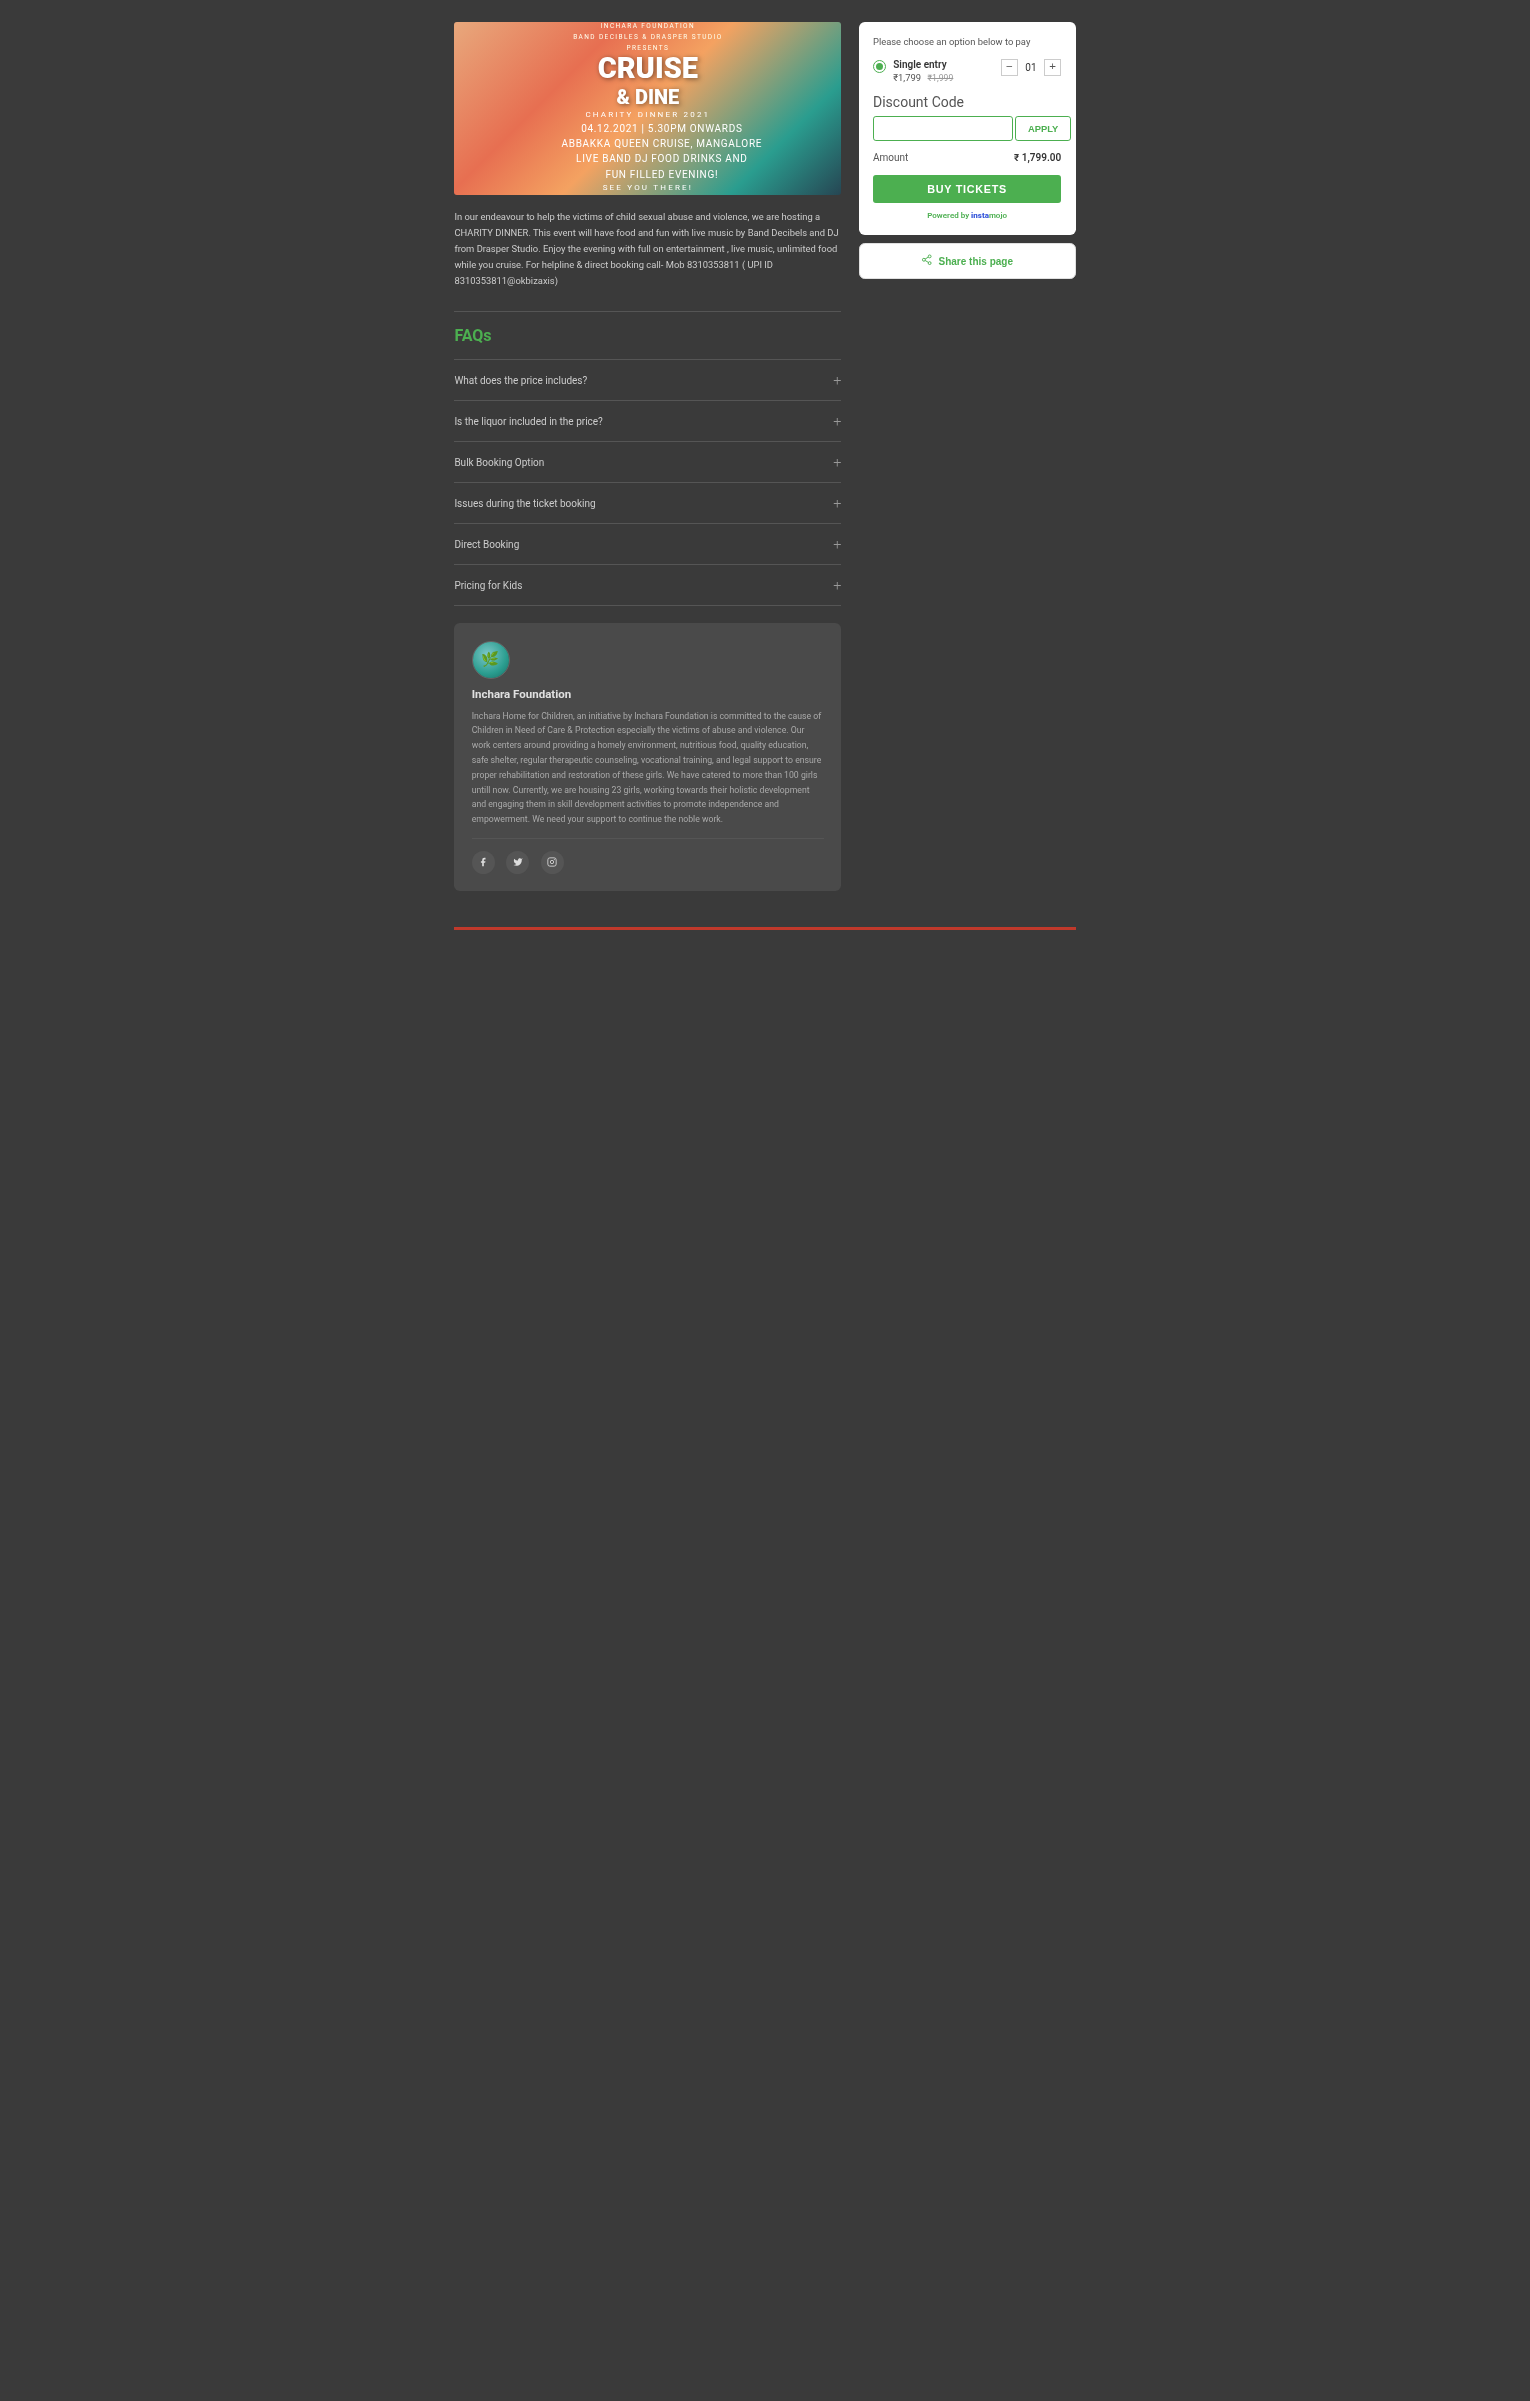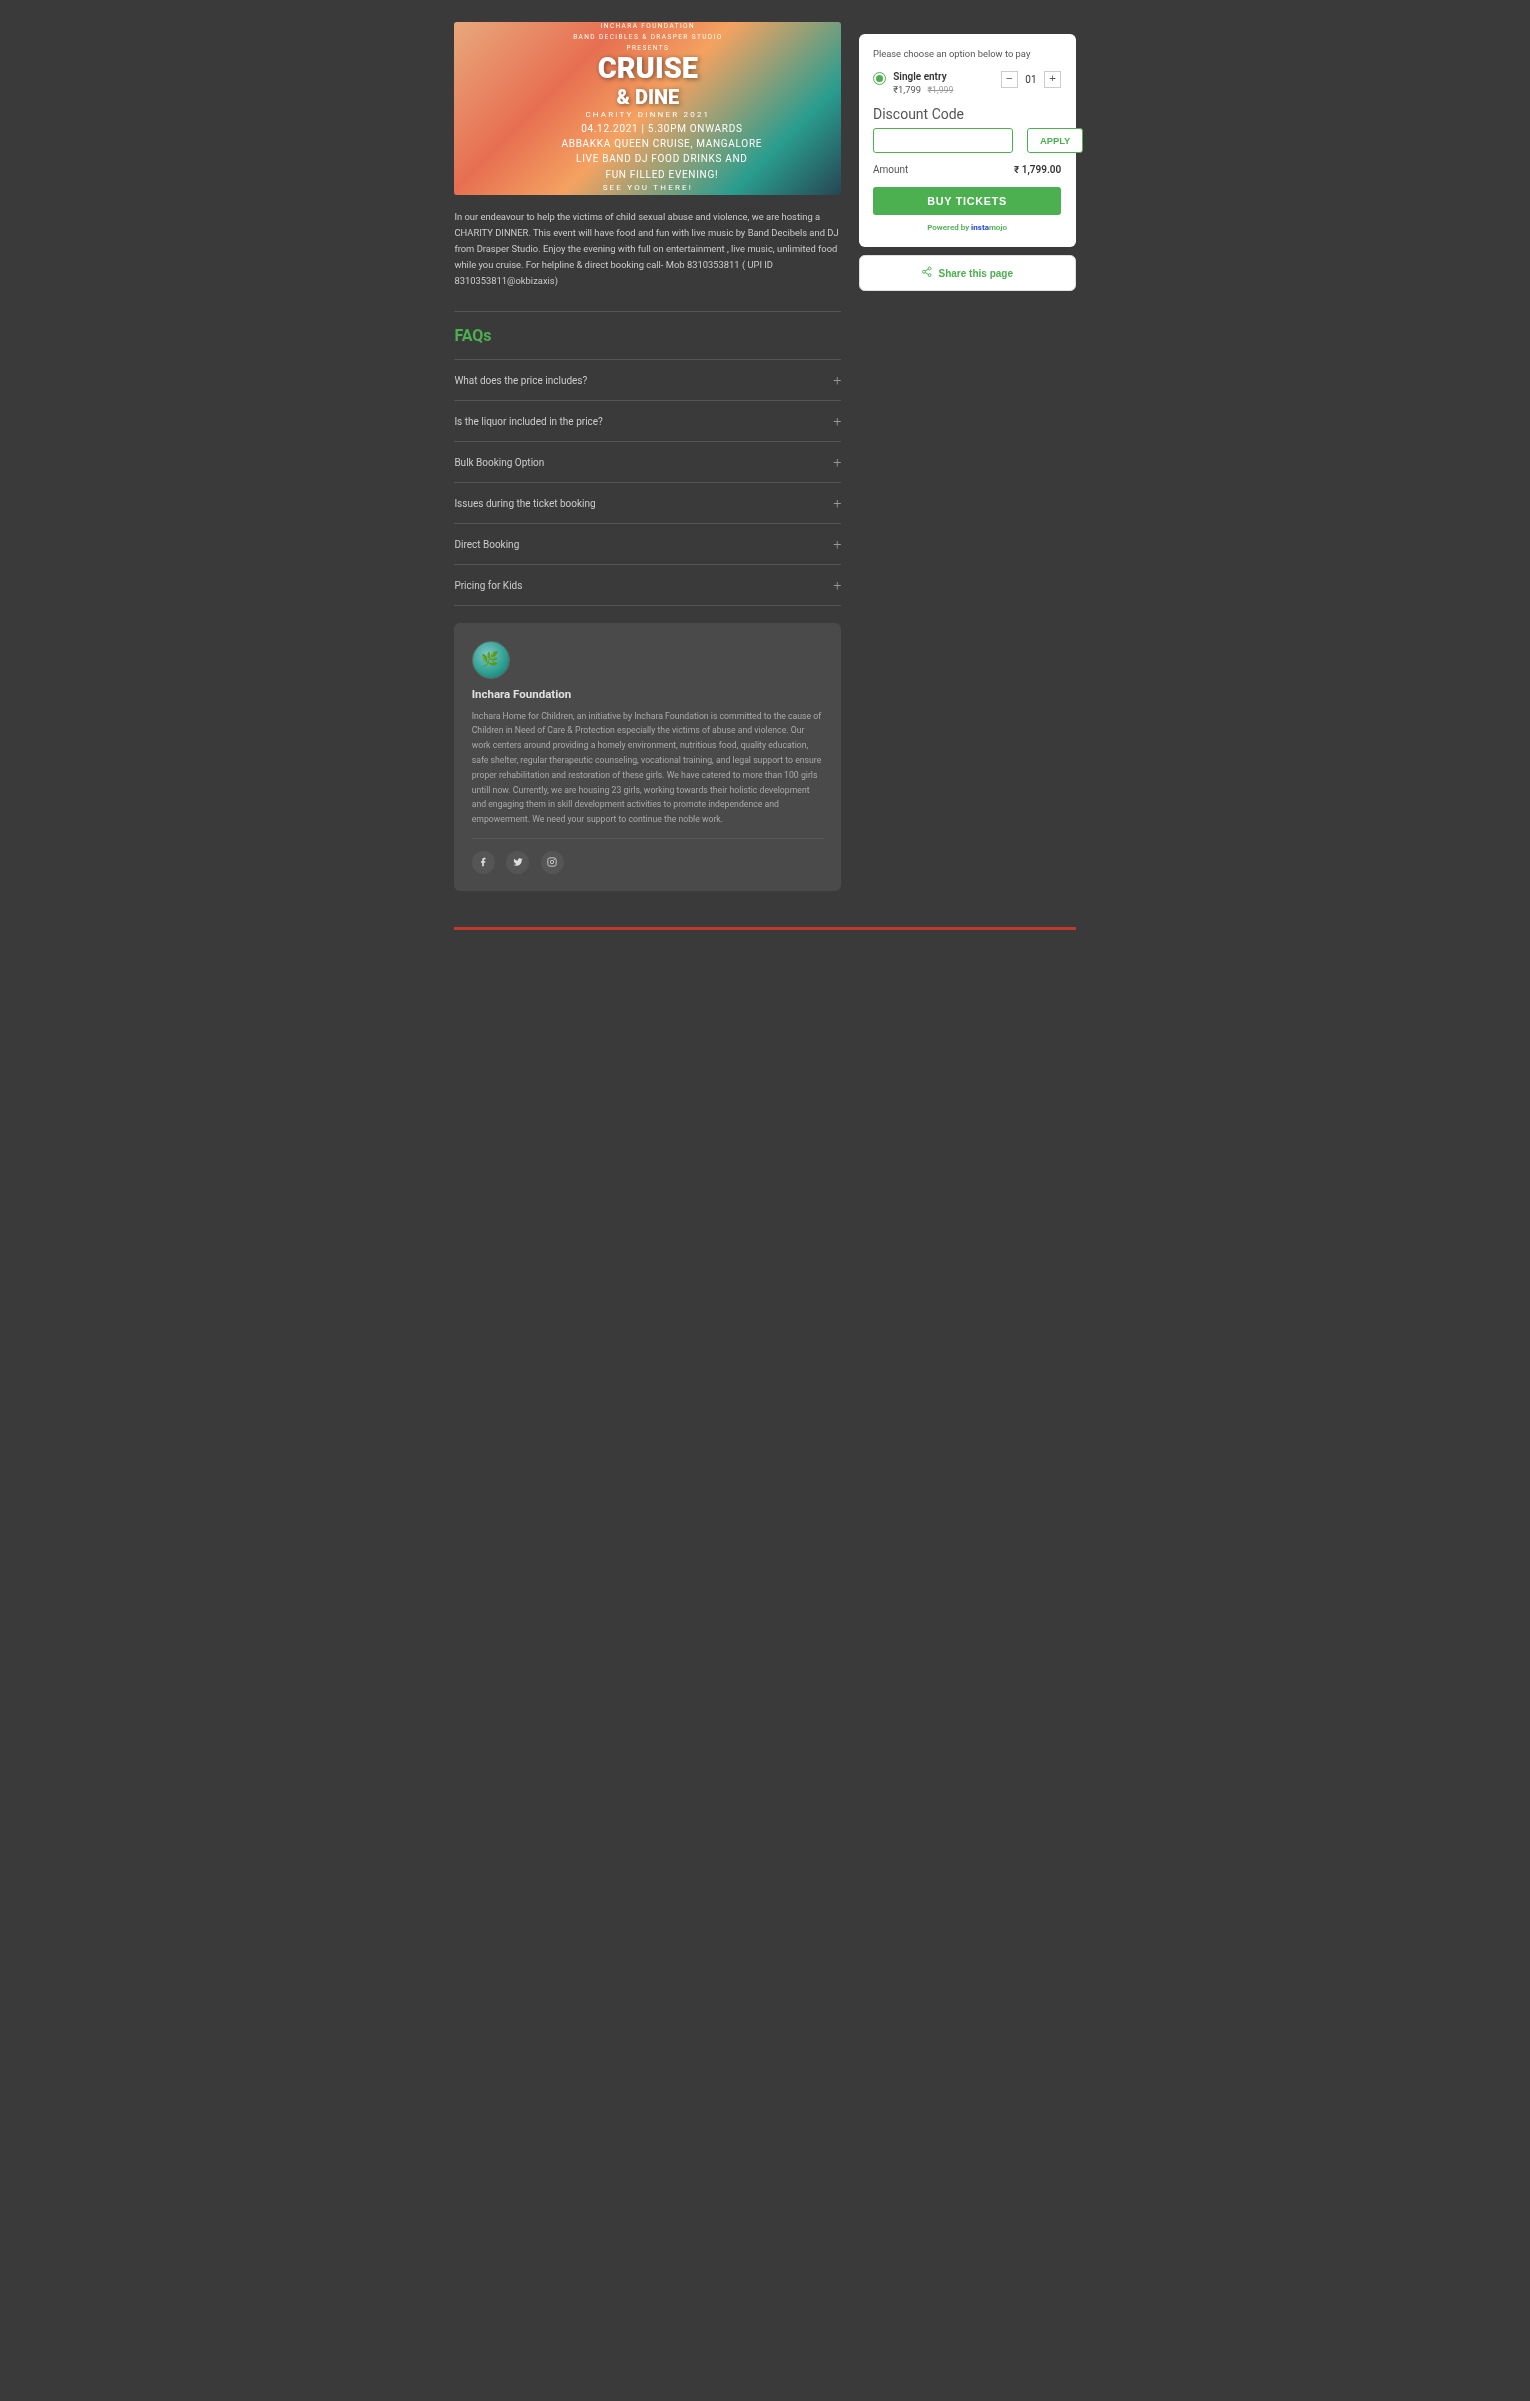--- a/index.html
+++ b/index.html
@@ -190,21 +190,20 @@
       cursor: pointer;
       color: #ddd;
       font-size: 10px;
     }
     
     .ticket-widget {
       background: white;
       border-radius: 5.8px;
       padding: 14.4px;
       margin-bottom: 8.7px;
-      margin-top: 12px;
     }
     .widget-subtitle {
       font-size: 9.4px;
       color: #555;
       margin-bottom: 11.5px;
     }
     .ticket-option {
       display: flex;
       align-items: flex-start;
       margin-bottom: 11.5px;
@@ -271,21 +270,21 @@
       min-width: 14.4px;
       text-align: center;
     }
     .discount-label {
       font-size: 14px;
       color: #555;
       margin-bottom: 5.8px;
     }
     .discount-row {
       display: flex;
-      gap: 14px;
+      gap: 2px;
       margin-bottom: 11.5px;
     }
     .discount-input {
       flex: 1;
       border: 0.7px solid #4caf50;
       border-radius: 2.9px;
       padding: 5.8px 8.7px;
       font-size: 9.4px;
       outline: none;
       color: #333;

